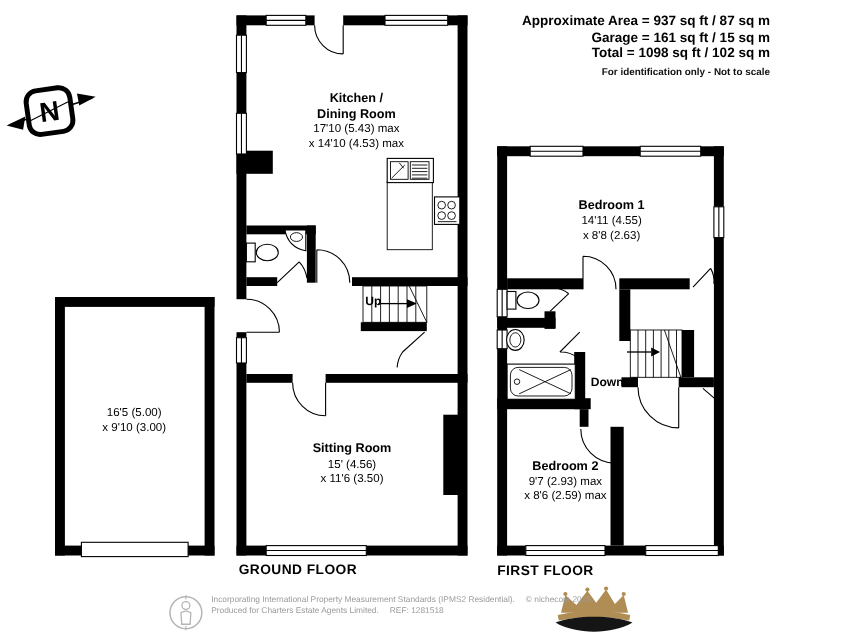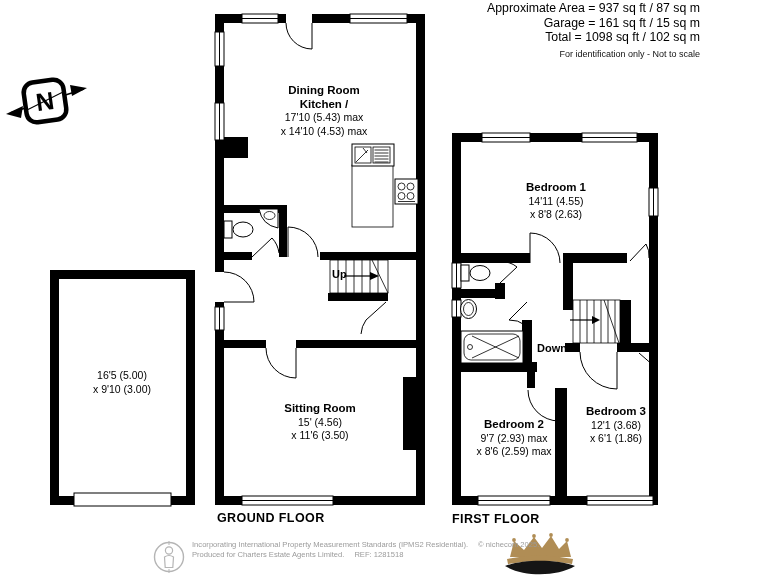--- a/index.html
+++ b/index.html
@@ -4,21 +4,21 @@
 <style>
   html,body{margin:0;padding:0;background:#fff;}
   #canvas{position:relative;width:768px;height:576px;background:#fff;overflow:hidden;
           font-family:"Liberation Sans",sans-serif;color:#000;}
   svg{position:absolute;left:0;top:0;}
   .label{position:absolute;text-align:center;line-height:13.5px;}
   .room-name{font-weight:bold;font-size:11.5px;}
   .room-dim{font-size:10.5px;}
   .floor-label{position:absolute;font-weight:bold;font-size:12.5px;letter-spacing:.4px;}
   .stair-label{position:absolute;font-weight:bold;font-size:11px;}
-  #header{position:absolute;top:1px;right:68px;text-align:right;font-size:12.3px;line-height:14.5px;color:#000;}
+  #header{position:absolute;top:12px;right:68px;text-align:right;font-size:12.3px;line-height:14.5px;color:#000;font-weight:bold;}
   #header .small{font-size:9px;margin-top:2px;color:#111;}
   #footer{position:absolute;left:192px;top:540px;font-size:7.6px;line-height:10.4px;color:#9b9b9b;}
   .gap{display:inline-block;width:10px;}
   .walls{fill:#000;}
   .doorline{fill:none;stroke:#000;stroke-width:1;}
   .thin{fill:none;stroke:#000;stroke-width:0.8;}
   .fixture{fill:#fff;stroke:#000;stroke-width:1;}
 </style>
 </head>
 <body>
@@ -245,22 +245,22 @@
 </svg>
 
   <div id="header">
     <div>Approximate Area = 937 sq ft / 87 sq m</div>
     <div>Garage = 161 sq ft / 15 sq m</div>
     <div>Total = 1098 sq ft / 102 sq m</div>
     <div class="small">For identification only - Not to scale</div>
   </div>
 
   <div class="label" style="left:244px;top:84px;width:160px;">
+    <div class="room-name">Kitchen /</div>
     <div class="room-name">Dining Room</div>
-    <div class="room-name">Kitchen /</div>
     <div class="room-dim">17'10 (5.43) max</div>
     <div class="room-dim">x 14'10 (4.53) max</div>
   </div>
 
   <div class="label" style="left:240px;top:402px;width:160px;">
     <div class="room-name">Sitting Room</div>
     <div class="room-dim">15' (4.56)</div>
     <div class="room-dim">x 11'6 (3.50)</div>
   </div>
 
@@ -274,25 +274,20 @@
     <div class="room-dim">14'11 (4.55)</div>
     <div class="room-dim">x 8'8 (2.63)</div>
   </div>
 
   <div class="label" style="left:434px;top:418px;width:160px;">
     <div class="room-name">Bedroom 2</div>
     <div class="room-dim">9'7 (2.93) max</div>
     <div class="room-dim">x 8'6 (2.59) max</div>
   </div>
 
-  <div class="label" style="left:536px;top:405px;width:160px;">
-    <div class="room-name">Bedroom 3</div>
-    <div class="room-dim">12'1 (3.68)</div>
-    <div class="room-dim">x 6'1 (1.86)</div>
-  </div>
 
   <div class="stair-label" style="left:308px;top:268px;margin-left:24px;">Up</div>
   <div class="stair-label" style="left:537px;top:313px;margin-top:29px;">Down</div>
 
   <div class="floor-label" style="left:217px;top:511px;">GROUND FLOOR</div>
   <div class="floor-label" style="left:452px;top:512px;">FIRST FLOOR</div>
 
   <div id="footer">
     <div>
       <span>Incorporating International Property Measurement Standards (IPMS2 Residential).</span><span class="gap"></span><span>© nichecom 2025.</span>

